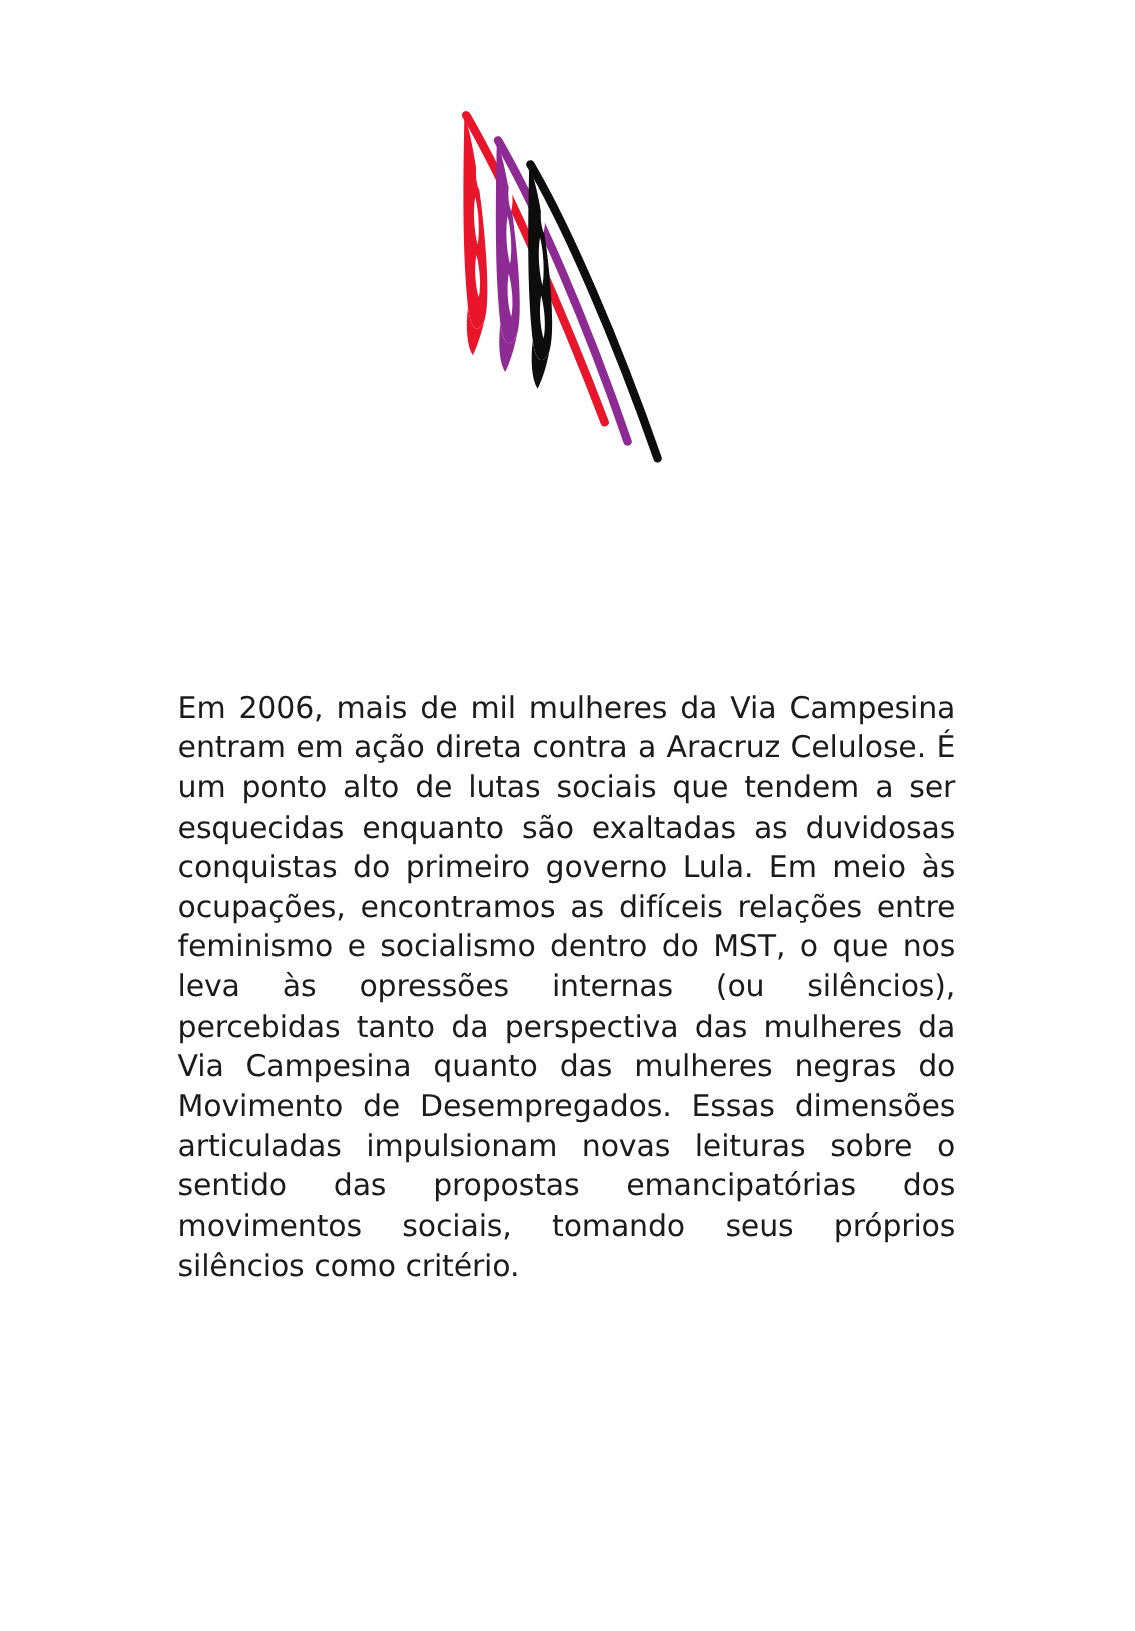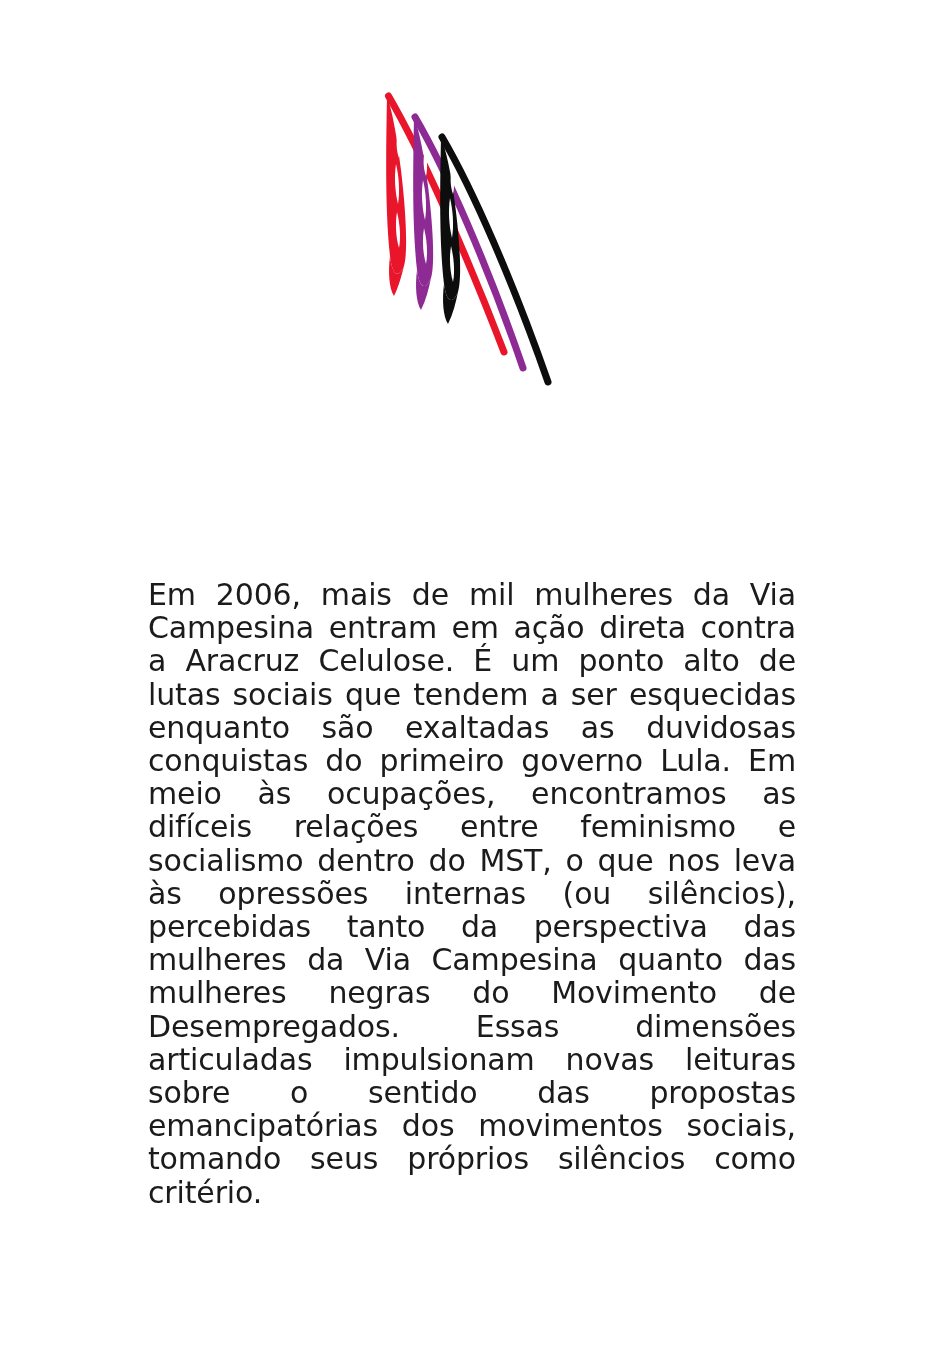--- a/index.html
+++ b/index.html
@@ -37,21 +37,21 @@
   }
 
   
   .blurb {
     position: absolute;
     left: 148px;
     top: 548px;
     width: 648px;
     text-align: justify;
     text-justify: inter-word;
-    font-size: 30px;
+    font-size: 25px;
     line-height: 33.2px;
     color: #1b1b1b;
     font-family: "DejaVu Sans", "Liberation Sans", sans-serif;
     letter-spacing: -0.15px;
     word-spacing: 0.2px;
     font-weight: 400;
   }
 
   
   .footer {

